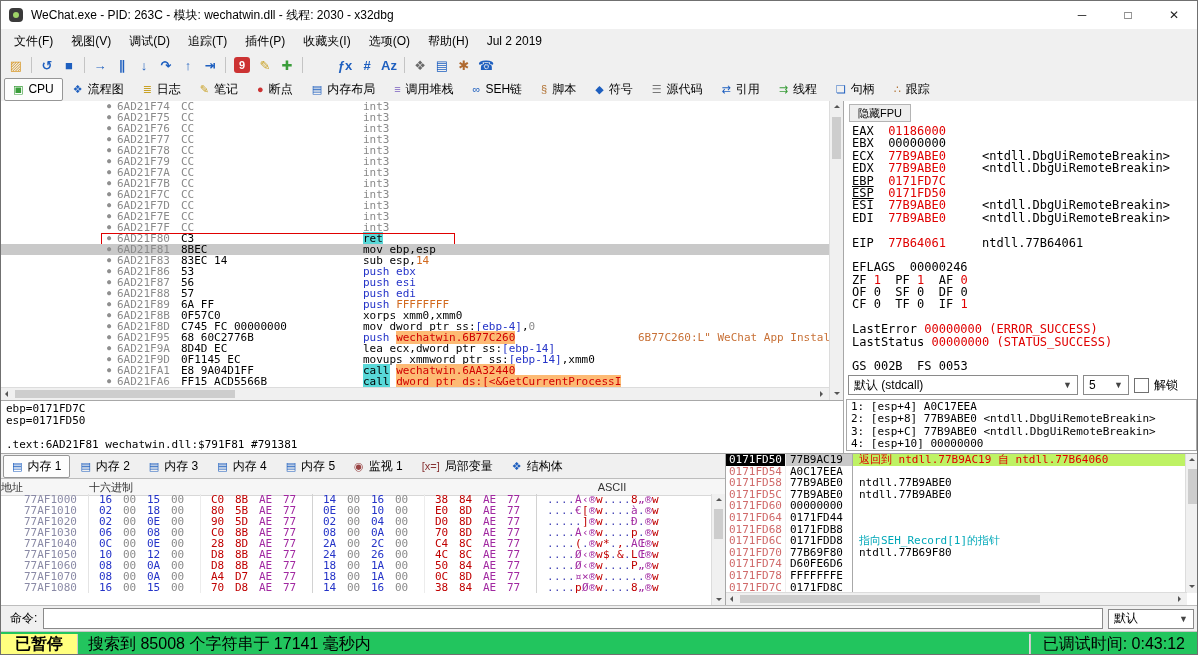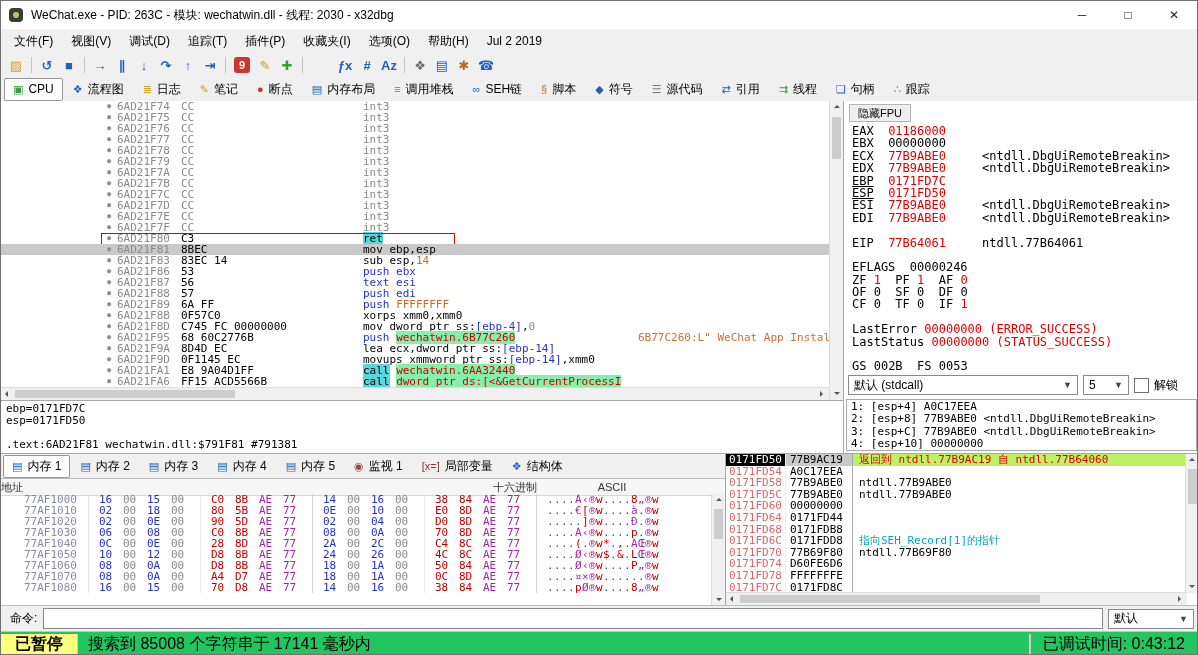--- a/index.html
+++ b/index.html
@@ -42,21 +42,21 @@
   .d-bytes{width:182px;color:#000;white-space:pre}
   .d-bytes.dim{color:#8a8a8a}
   .d-instr{width:275px;white-space:pre}
   .d-cmt{flex:1;color:#c87137;white-space:pre;overflow:hidden}
   .t-dim{color:#8a8a8a}
   .t-k{color:#000}
   .t-push{color:#2433c8}
   .t-mem{color:#2433c8}
   .t-imm{color:#d2691e}
   .t-ret,.t-call{background:#58d8d8;color:#000}
-  .t-lbl{background:#86efac;color:#d00000}
+  .t-lbl{background:#fdba74;color:#d00000}
 
   .infopane{position:absolute;top:299px;left:0;right:0;height:53px;background:#fff;border-top:1px solid #a8a8a8;padding:2px 5px;box-sizing:border-box}
   .infoline{font-family:"DejaVu Sans Mono","Liberation Mono",monospace;font-size:11px;height:12px;line-height:12px;white-space:pre}
 
   
   .vscroll,.hscroll{position:absolute;background:#f0f0f0}
   .vscroll{width:14px;border-left:1px solid #dcdcdc;box-sizing:border-box}
   .hscroll{height:13px;border-top:1px solid #dcdcdc;box-sizing:border-box}
   .sarr{position:absolute;width:12px;height:12px}
   .sarr::after{content:"";position:absolute;left:3px;top:4px;border:3px solid transparent}
@@ -84,21 +84,21 @@
   .arr{font-size:9px;color:#444;margin-left:4px}
   .chkbox{width:13px;height:13px;border:1px solid #707070;background:#fff}
   .argsbox{position:absolute;top:298px;left:2px;right:2px;bottom:2px;border:1px solid #a8a8a8;background:#fff;padding:1px 4px;overflow:hidden}
   .argline{font-family:"DejaVu Sans Mono","Liberation Mono",monospace;font-size:11px;height:12.4px;line-height:12.4px;white-space:pre}
 
   
   .dumppane{position:absolute;top:452px;left:0;width:724px;height:152px;background:#fff;border-top:1px solid #a8a8a8;box-sizing:border-box}
   .btabs{height:24px;background:#f0f0f0;border-bottom:1px solid #bdbdbd;display:flex;align-items:center;padding-left:2px}
   .dhead{height:16px;display:flex;align-items:center;background:#f6f6f6;border-bottom:1px solid #d8d8d8;font-size:11px;color:#333}
   .dh-addr{width:88px;text-align:left}
-  .dh-hex{width:448px;text-align:right}
+  .dh-hex{width:448px;text-align:left}
   .dh-ascii{width:150px;text-align:center}
   .dumprows{position:absolute;top:40px;left:0;width:710px;height:99px;overflow:hidden}
   .mrow{display:flex;height:11px;line-height:11px;font-family:"DejaVu Sans Mono","Liberation Mono",monospace;font-size:11px}
   .maddr{width:88px;padding-left:23px;box-sizing:border-box;color:#8a8aa6;border-right:1px solid #e4e4e4}
   .mgrp{width:112px;padding-left:10px;box-sizing:border-box;display:flex;border-right:1px solid #ececec}
   .mgrp.mid{border-right:1px solid #d2d2d2}
   .mgrp.last{border-right:1px solid #d2d2d2}
   .mb{width:24px}
   .b-blue{color:#2433c8}
   .b-red{color:#c00000}
@@ -361,21 +361,21 @@
           <span class="d-dot">●</span>
           <span class="d-addr">6AD21F86</span>
           <span class="d-bytes">53</span>
           <span class="d-instr"><span class="t-push">push ebx</span></span>
         </div>
         <div class="drow">
           <span class="d-gut"></span>
           <span class="d-dot">●</span>
           <span class="d-addr">6AD21F87</span>
           <span class="d-bytes">56</span>
-          <span class="d-instr"><span class="t-push">text esi</span></span>
+          <span class="d-instr"><span class="t-push">push esi</span></span>
         </div>
         <div class="drow">
           <span class="d-gut"></span>
           <span class="d-dot">●</span>
           <span class="d-addr">6AD21F88</span>
           <span class="d-bytes">57</span>
           <span class="d-instr"><span class="t-push">push edi</span></span>
         </div>
         <div class="drow">
           <span class="d-gut"></span>

